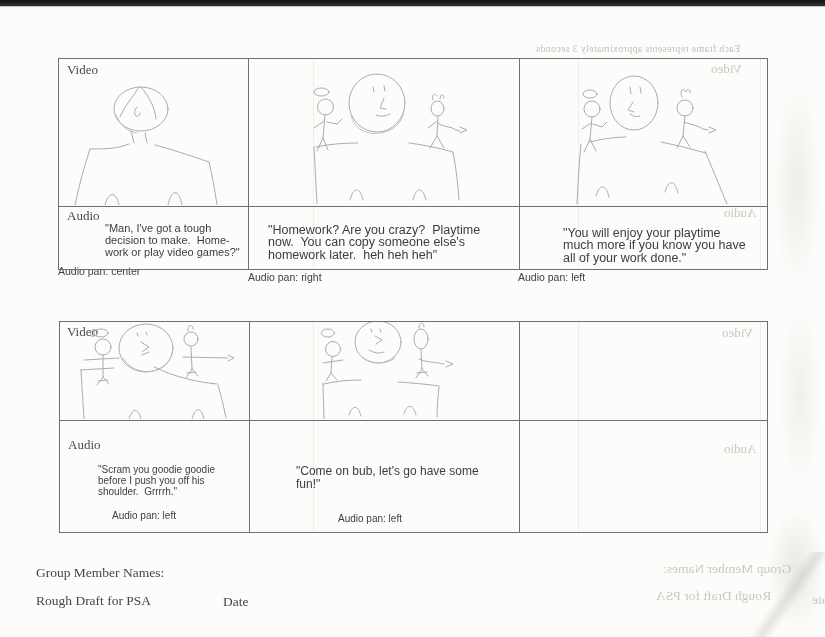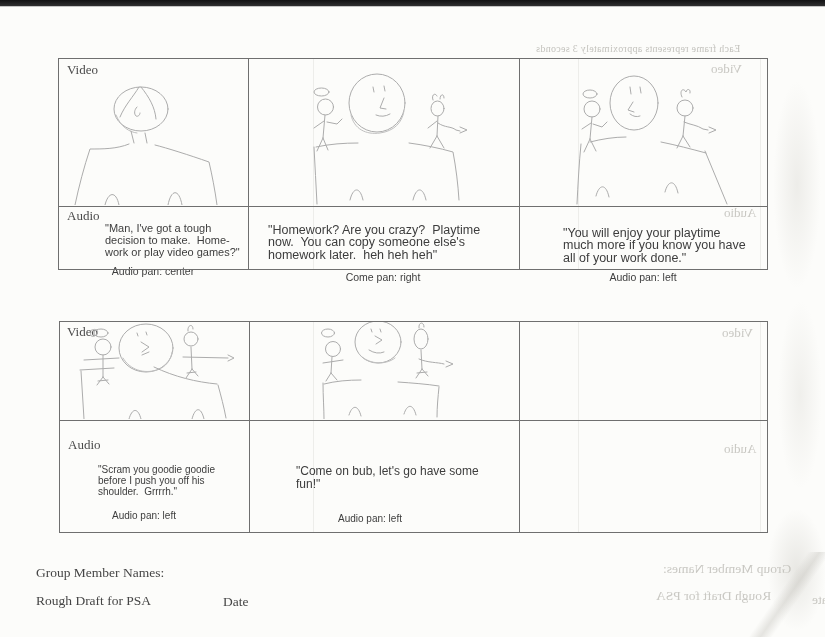--- a/index.html
+++ b/index.html
@@ -13,21 +13,21 @@
   .hline{position:absolute;left:0;height:1px;background:#6f6f6f;}
   .bleedline{position:absolute;width:1px;background:#ededea;}
   .sec{position:absolute;font-family:"Liberation Serif",serif;font-size:13px;color:#4a4a4a;}
   .dlg{position:absolute;white-space:pre;color:#3d3d3d;}
   .dlg1{font-size:11px;line-height:12px;}
   .dlg2{font-size:12.5px;line-height:12.3px;}
   .dlg3{font-size:12.5px;line-height:12.3px;}
   .dlg4{font-size:10px;line-height:11px;}
   .dlg5{font-size:12px;line-height:12.5px;}
   .pan{position:absolute;color:#3d3d3d;font-size:10.5px;}
-  .pan.ctr{text-align:center;}
+  .pan.ctr{}
   .pan.sm{font-size:10px;}
   .sketch{position:absolute;}
   .sketch path,.sketch ellipse,.sketch circle{fill:none;stroke:#acacac;stroke-width:1;
         stroke-linecap:round;stroke-linejoin:round;}
   .sketch .lt{stroke:#c0c0c0;}
   .bleed{position:absolute;transform:scaleX(-1);font-family:"Liberation Serif",serif;
          color:#c9c8c3;white-space:pre;}
   .bleed.hdr{font-size:10px;letter-spacing:.3px;color:#c3c2bd;}
   .bleed.lbl{font-size:13px;}
   .bleed.ft{font-size:13.5px;}
@@ -52,21 +52,21 @@
   <div class="bleed ft" style="left:812px;top:592px;">Date</div>
 
   <div class="bleedline" style="left:313px;top:59px;height:210px;"></div>
   <div class="bleedline" style="left:578px;top:59px;height:210px;"></div>
   <div class="bleedline" style="left:760px;top:59px;height:210px;"></div>
   <div class="bleedline" style="left:313px;top:322px;height:210px;"></div>
   <div class="bleedline" style="left:578px;top:322px;height:210px;"></div>
   <div class="bleedline" style="left:760px;top:322px;height:210px;"></div>
 
   <div class="pan ctr" style="left:58px;top:265px;width:190px;">Audio pan: center</div>
-  <div class="pan ctr" style="left:248px;top:271px;width:270px;">Come pan: right</div>
+  <div class="pan ctr" style="left:248px;top:271px;width:270px;">Audio pan: right</div>
   <div class="pan ctr" style="left:518px;top:271px;width:250px;">Audio pan: left</div>
 
   <div class="tbl" style="left:58px;top:58px;width:710px;height:212px;">
     <div class="vline" style="left:189px;height:210px;"></div>
     <div class="vline" style="left:460px;height:210px;"></div>
     <div class="hline" style="top:147px;width:708px;"></div>
 
     <div class="sec" style="left:8px;top:3px;">Video</div>
     <div class="sec" style="left:8px;top:149px;">Audio</div>
 

